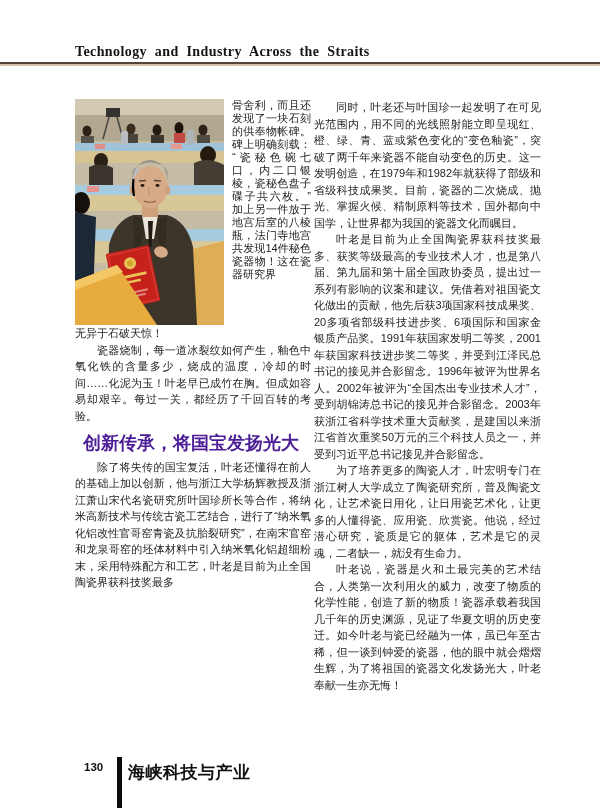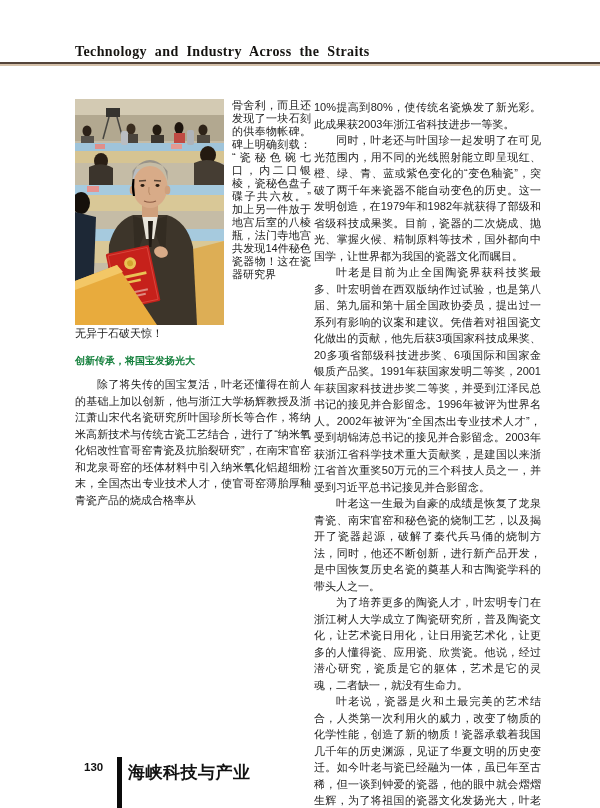--- a/index.html
+++ b/index.html
@@ -20,21 +20,21 @@
   
   .col{position:absolute;top:99px;font-size:11px;line-height:16.5px;text-align:justify;}
   .col-left{left:75px;width:236px;}
   .col-right{left:314px;width:227px;}
   .col p{margin:0;text-indent:2em;}
   .col p.noindent{text-indent:0;}
   .photo-row{display:flex;gap:8px;align-items:flex-start;}
   .photo{width:149px;height:226px;flex:none;display:block;}
   .side-text{flex:1;line-height:13px;text-align:justify;font-size:11px;}
   .section-heading{
-    margin:11px 0 7px;font-size:10px;font-weight:bold;color:#15803d;text-indent:0;
+    margin:11px 8px 7px;font-size:18px;font-weight:bold;color:#4c1d95;text-indent:0;
   }
   
   .footer-page-num{position:absolute;left:84px;top:761px;font-size:11.5px;font-weight:bold;color:#111;}
   .footer-bar{position:absolute;left:117px;top:757px;width:5px;height:51px;background:#0b0b0b;}
   .footer-journal{position:absolute;left:128px;top:761px;font-size:17px;font-weight:bold;color:#111;letter-spacing:.5px;}
 </style>
 </head>
 <body>
 
 <div class="page">
@@ -121,31 +121,30 @@
         <ellipse cx="43" cy="204" rx="8" ry="6.5" fill="#d8ab88" transform="rotate(-18 43 204)"></ellipse>
         <ellipse cx="86" cy="153" rx="7" ry="5.5" fill="#d8ab88" transform="rotate(20 86 153)"></ellipse>
 
         <path d="M 0 182 L 42 166 L 82 226 L 0 226 Z" fill="#e8ab3d"></path>
         <path d="M 0 182 L 42 166 L 48 173 L 0 191 Z" fill="#f3c766"></path>
       </svg>
       <div class="side-text">骨舍利，而且还发现了一块石刻的供奉物帐碑。碑上明确刻载：“瓷秘色碗七口，内二口银棱，瓷秘色盘子碟子共六枚。”加上另一件放于地宫后室的八棱瓶，法门寺地宫共发现14件秘色瓷器物！这在瓷器研究界</div>
     </div>
 
     <p class="noindent">无异于石破天惊！</p>
+    <p>瓷器烧制，每一道冰裂纹如何产生，釉色中氧化铁的含量多少，烧成的温度，冷却的时间……化泥为玉！叶老早已成竹在胸。但成如容易却艰辛。每过一关，都经历了千回百转的考验。</p>
 
     <h3 class="section-heading">创新传承，将国宝发扬光大</h3>
 
-    <p>除了将失传的国宝复活，叶老还懂得在前人的基础上加以创新，他与浙江大学杨辉教授及浙江萧山宋代名瓷研究所叶国珍所长等合作，将纳米高新技术与传统古瓷工艺结合，进行了“纳米氧化铝改性官哥窑青瓷及抗胎裂研究”，在南宋官窑和龙泉哥窑的坯体材料中引入纳米氧化铝超细粉末，全国杰出专业技术人才，使官哥窑薄胎厚釉青瓷产品的烧成合格率从</p>
+    <p>除了将失传的国宝复活，叶老还懂得在前人的基础上加以创新，他与浙江大学杨辉教授及浙江萧山宋代名瓷研究所叶国珍所长等合作，将纳米高新技术与传统古瓷工艺结合，进行了“纳米氧化铝改性官哥窑青瓷及抗胎裂研究”，在南宋官窑和龙泉哥窑的坯体材料中引入纳米氧化铝超细粉末，采用特殊配方和工艺，叶老是目前为止全国陶瓷界获科技奖最多</p>
   </div>
 
   <div class="col col-right">
-    <p class="noindent">10%提高到80%，使传统名瓷焕发了新光彩。此成果获2003年浙江省科技进步一等奖。</p>
     <p>同时，叶老还与叶国珍一起发明了在可见光范围内，用不同的光线照射能立即呈现红、橙、绿、青、蓝或紫色变化的“变色釉瓷”，突破了两千年来瓷器不能自动变色的历史。这一发明创造，在1979年和1982年就获得了部级和省级科技成果奖。目前，瓷器的二次烧成、抛光、掌握火候、精制原料等技术，国外都向中国学，让世界都为我国的瓷器文化而瞩目。</p>
-    <p>叶老是目前为止全国陶瓷界获科技奖最多、叶宏明曾在西双版纳作过试验，也是第八届、第九届和第十届全国政协委员，提出过一系列有影响的议案和建议。凭借着对祖国瓷文化做出的贡献，他先后获3项国家科技成果奖、20多项省部级科技进步奖、6项国际和国家金银质产品奖。1991年获国家发明二等奖，2001年获国家科技进步奖二等奖，并受到江泽民总书记的接见并合影留念。1996年被评为世界名人。2002年被评为“全国杰出专业技术人才”，受到胡锦涛总书记的接见并合影留念。2003年获浙江省科学技术重大贡献奖，是建国以来浙江省首次重奖50万元的三个科技人员之一，并受到习近平总书记接见并合影留念。</p>
-    <p>叶老这一生最为自豪的成绩是恢复了龙泉青瓷、南宋官窑和秘色瓷的烧制工艺，以及揭开了瓷器起源，破解了秦代兵马俑的烧制方法，同时，他还不断创新，进行新产品开发，是中国恢复历史名瓷的奠基人和古陶瓷学科的带头人之一。</p>
+    <p>叶老是目前为止全国陶瓷界获科技奖最多、获奖等级最高的专业技术人才，也是第八届、第九届和第十届全国政协委员，提出过一系列有影响的议案和建议。凭借着对祖国瓷文化做出的贡献，他先后获3项国家科技成果奖、20多项省部级科技进步奖、6项国际和国家金银质产品奖。1991年获国家发明二等奖，2001年获国家科技进步奖二等奖，并受到江泽民总书记的接见并合影留念。1996年被评为世界名人。2002年被评为“全国杰出专业技术人才”，受到胡锦涛总书记的接见并合影留念。2003年获浙江省科学技术重大贡献奖，是建国以来浙江省首次重奖50万元的三个科技人员之一，并受到习近平总书记接见并合影留念。</p>
     <p>为了培养更多的陶瓷人才，叶宏明专门在浙江树人大学成立了陶瓷研究所，普及陶瓷文化，让艺术瓷日用化，让日用瓷艺术化，让更多的人懂得瓷、应用瓷、欣赏瓷。他说，经过潜心研究，瓷质是它的躯体，艺术是它的灵魂，二者缺一，就没有生命力。</p>
     <p>
       <span>叶老说，瓷器是火和土最完美的艺术结合，人类第一次利用火的威力，改变了物质的化学性能，创造了新的物质！瓷器承载着我国几千年的历史渊源，见证了华夏文明的历史变迁。如今叶老与瓷已经融为一体，虽已年至古稀，但一谈到钟爱的瓷器，他的眼中就会熠熠生辉，为了将祖国的瓷器文化发扬光大，叶老奉献一生亦无悔！</span>
     </p>
   </div>
 
   <div class="footer-page-num">130</div>
   <div class="footer-bar"></div>
   <div class="footer-journal">海峡科技与产业</div>
 

